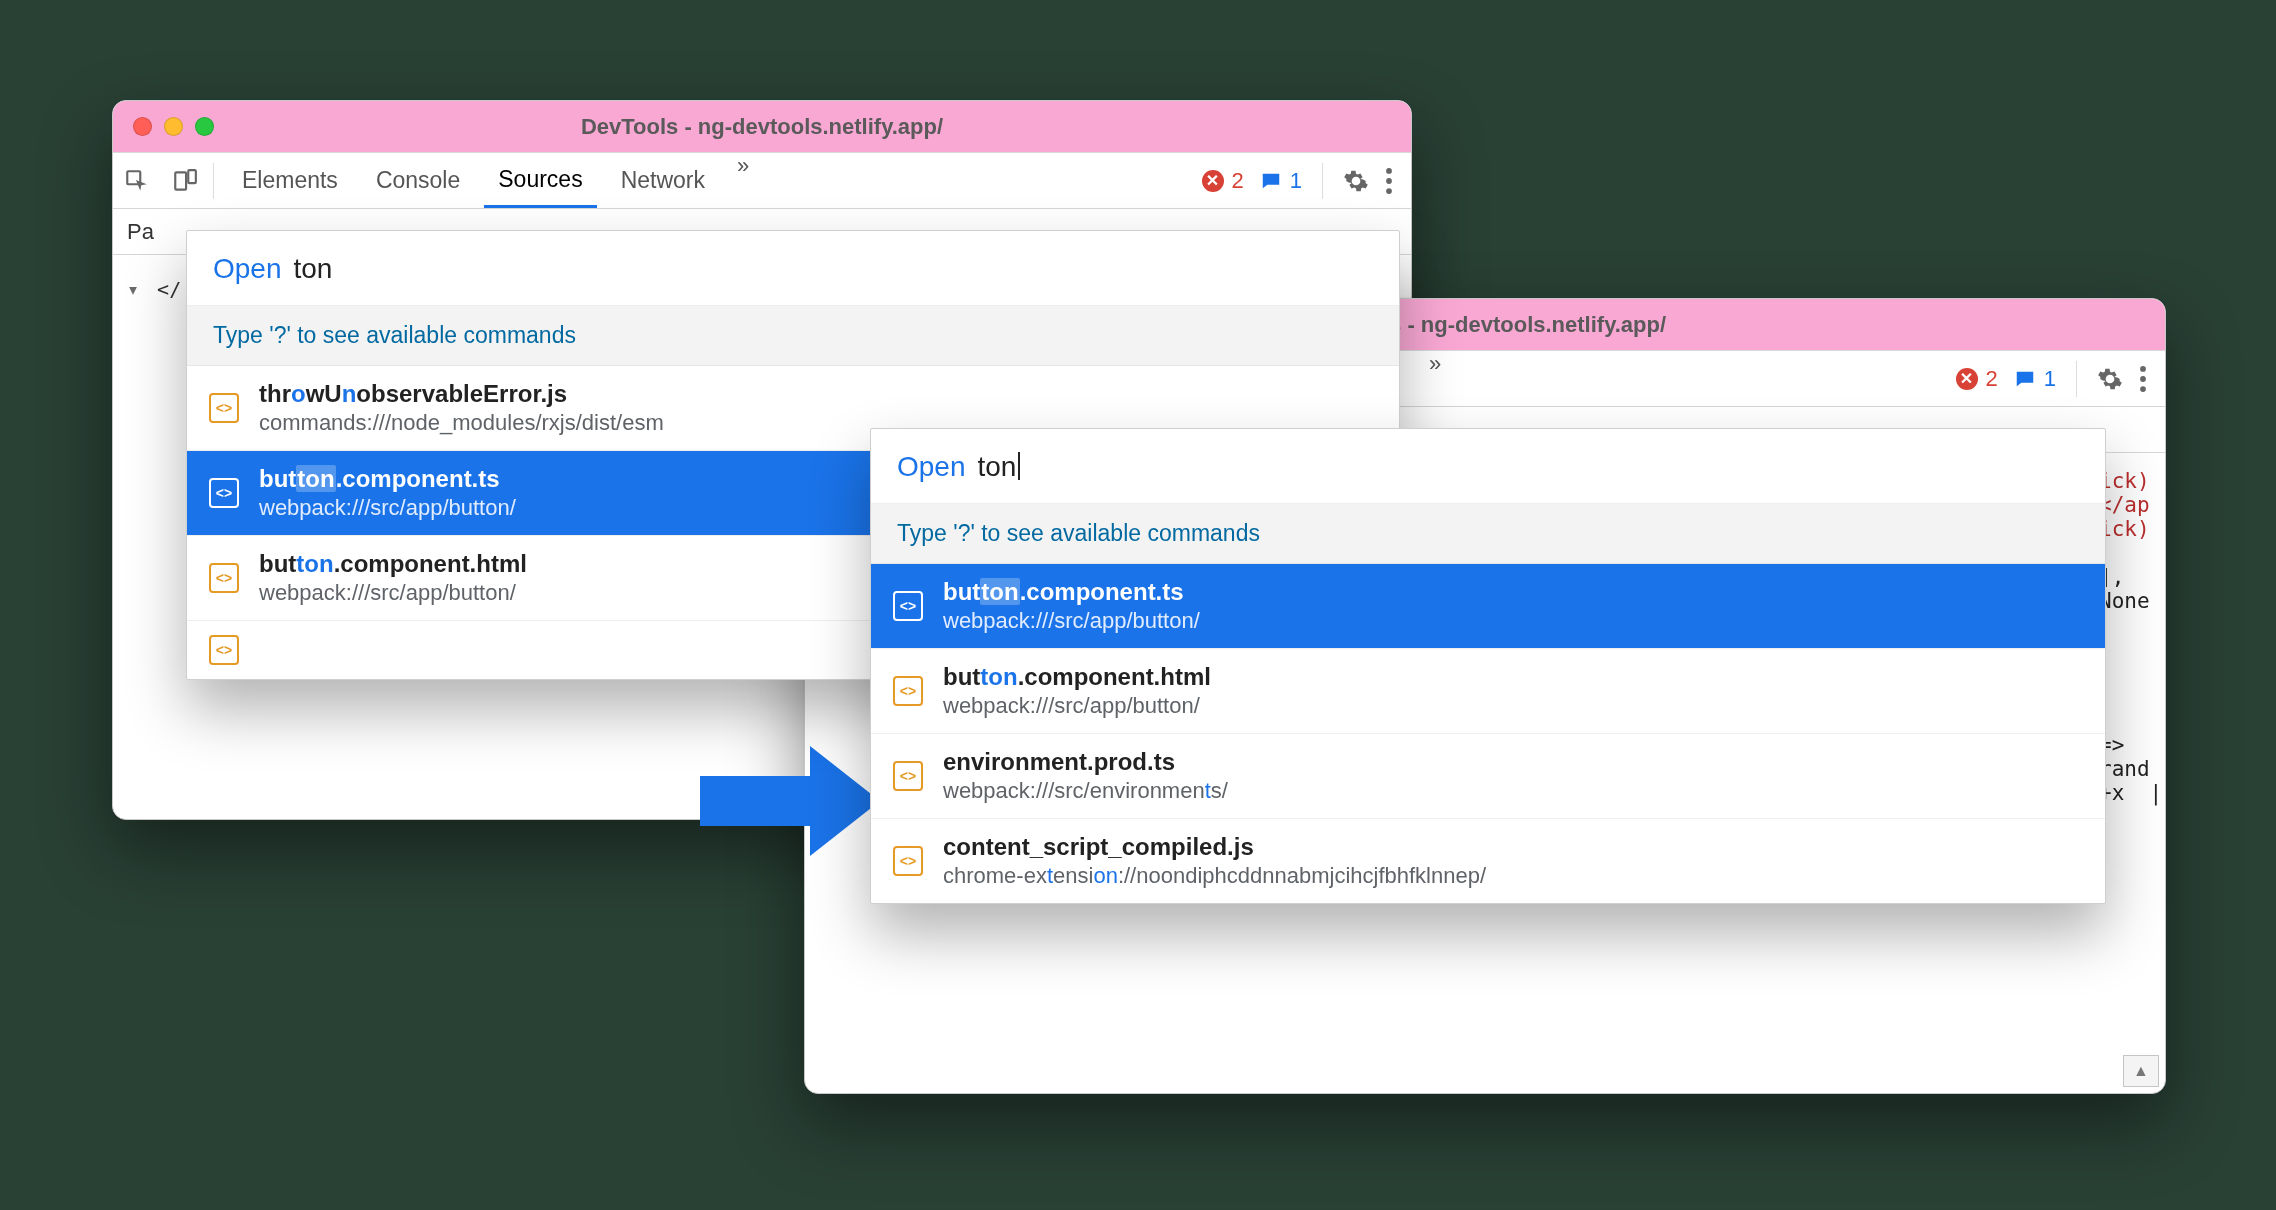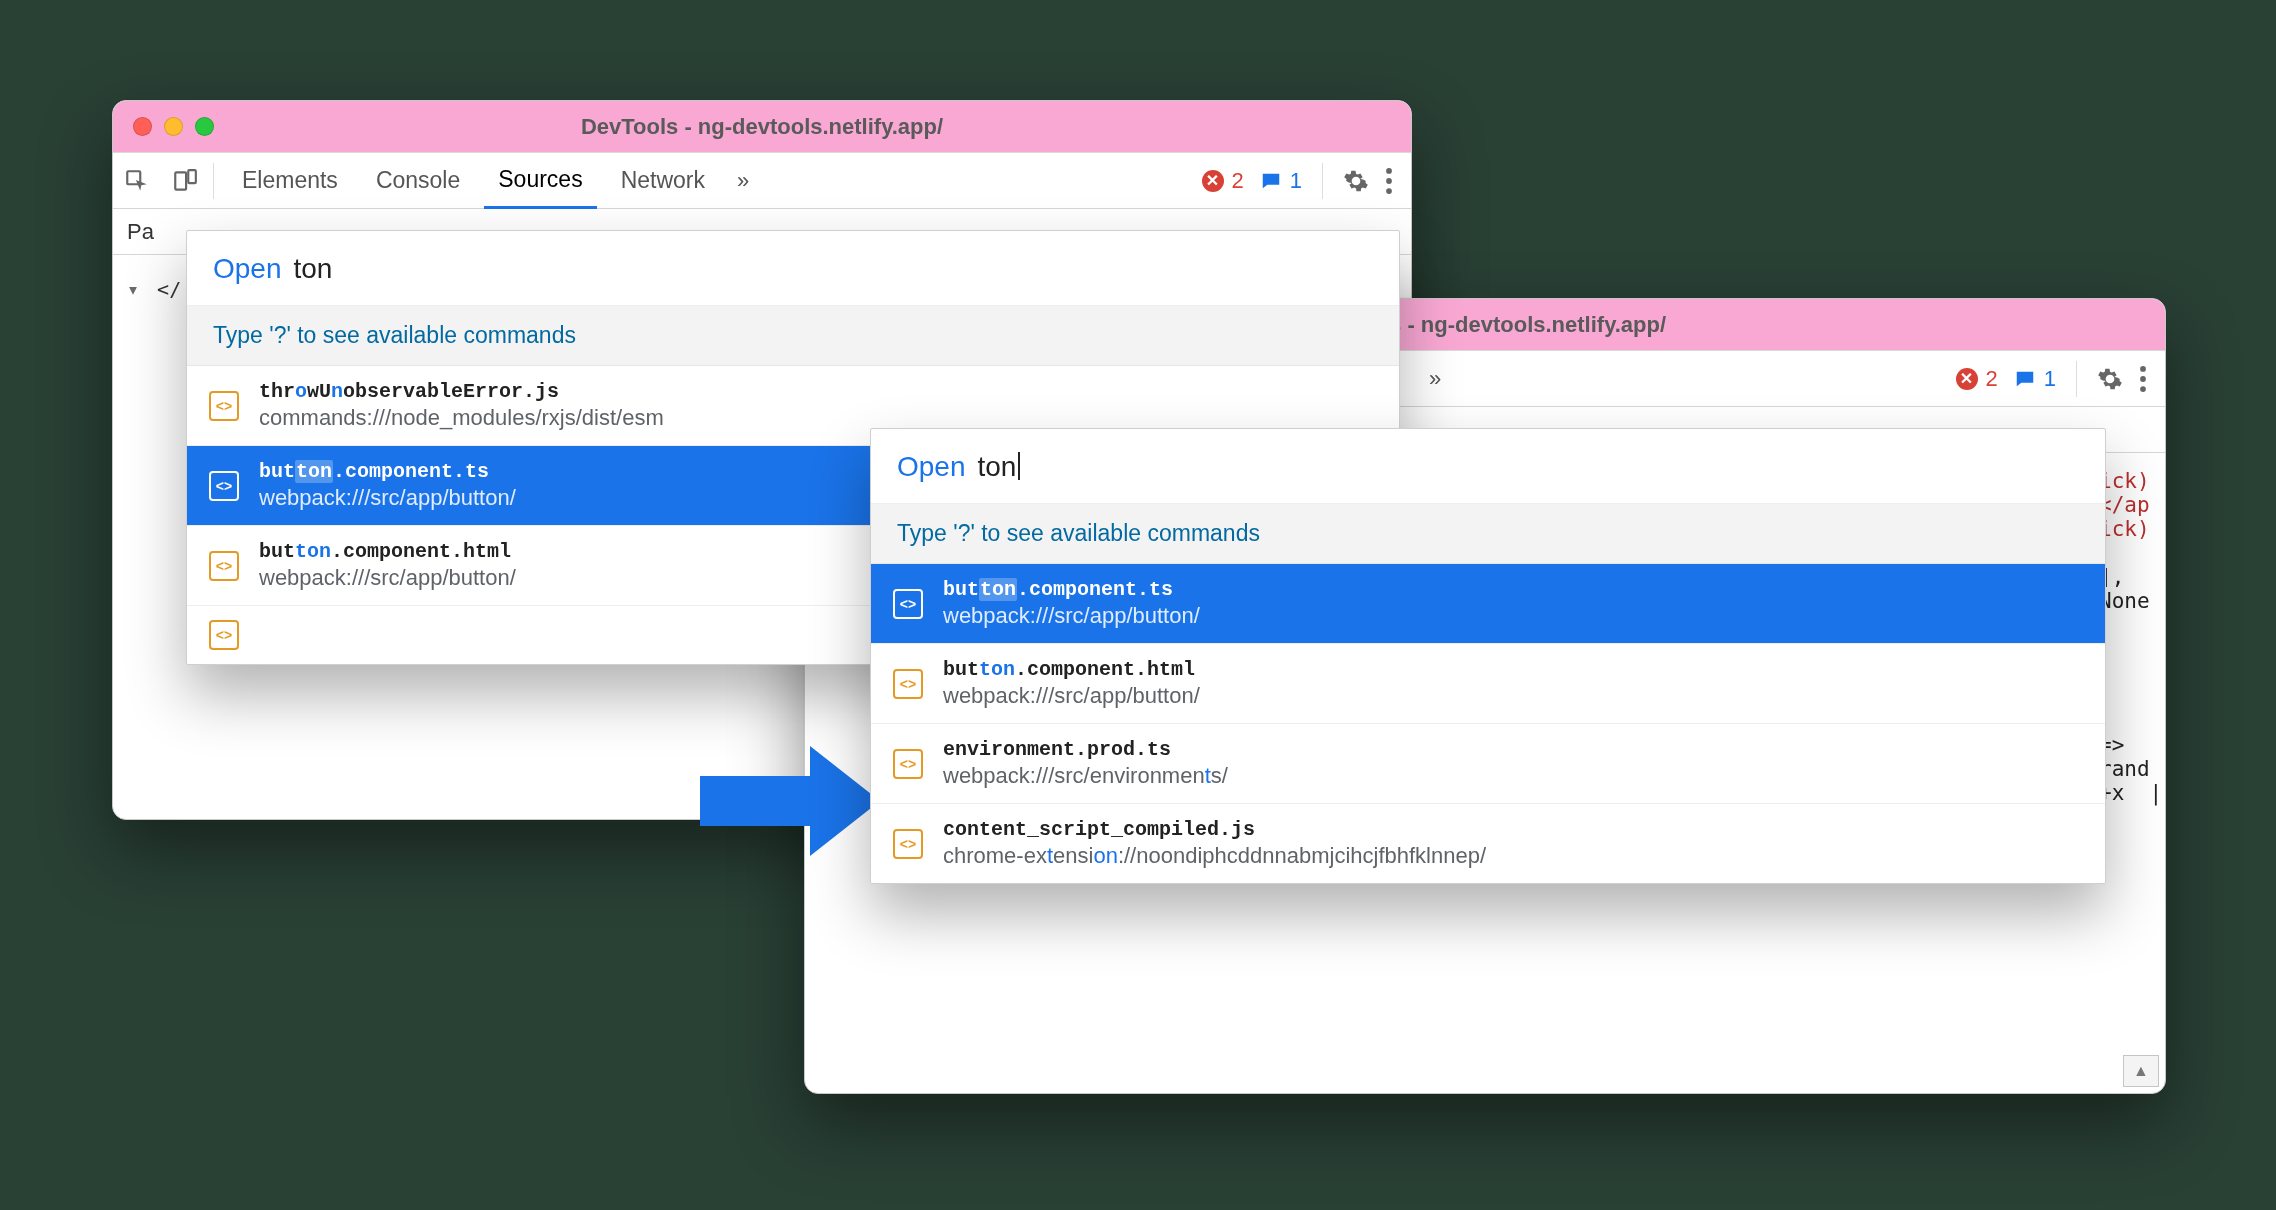--- a/index.html
+++ b/index.html
@@ -49,21 +49,21 @@
     border-bottom: 1px solid #d6d6d6;
     color: #555;
     font-size: 23px;
   }
   .tb-left { display: flex; align-items: center; height: 100%; }
   .tb-iconbox {
     width: 48px; height: 100%;
     display: flex; align-items: center; justify-content: center;
   }
   .tb-divider { width: 1px; height: 36px; background: #ddd; margin: 0 4px; }
-  .tabs { display: flex; height: 100%; align-items: center; gap: 10px; margin-left: 10px; }
+  .tabs { display: flex; height: 100%; gap: 10px; margin-left: 10px; }
   .tab {
     padding: 0 14px; height: 100%;
     display: flex; align-items: center;
     color: #555; cursor: default;
   }
   .tab.active { color: #000000; font-weight: 500; border-bottom: 3px solid #1a73e8; margin-bottom: -1px; }
   .chev { margin-left: 8px; color: #555; font-size: 22px; }
   .tb-right {
     margin-left: auto; display: flex; align-items: center; gap: 16px; padding-right: 18px;
     font-size: 22px; color: #555;
@@ -130,21 +130,21 @@
   .result .ricon {
     width: 30px; height: 30px; border-radius: 4px;
     display: flex; align-items: center; justify-content: center;
     font-size: 14px; font-weight: 700;
     flex-shrink: 0;
   }
   .ricon.orange { border: 2px solid #e69a26; color: #e69a26; background: #fff; }
   .ricon.white  { border: 2px solid #fff; color: #fff; background: transparent; }
 
   .rtext { display: flex; flex-direction: column; gap: 2px; overflow: hidden; }
-  .rtitle { font-size: 20px; font-weight: 700; color: #222; white-space: nowrap; overflow: hidden; text-overflow: ellipsis; font-family: Liberation Mono, monospace; }
+  .rtitle { font-size: 24px; font-weight: 700; color: #222; white-space: nowrap; overflow: hidden; text-overflow: ellipsis; }
   .rsub   { font-size: 22px; color: #5f6368; white-space: nowrap; overflow: hidden; text-overflow: ellipsis; }
 
   .result.selected { background: #1a73e8; }
   .result.selected .rtitle { color: #fff; }
   .result.selected .rsub { color: #e0ecff; }
 
   
   .hl { color: #1a73e8; font-weight: 700; }
   .result.selected .hl { color: #fff; background: rgba(255,255,255,.25); padding: 0 1px; border-radius: 2px; }
 

